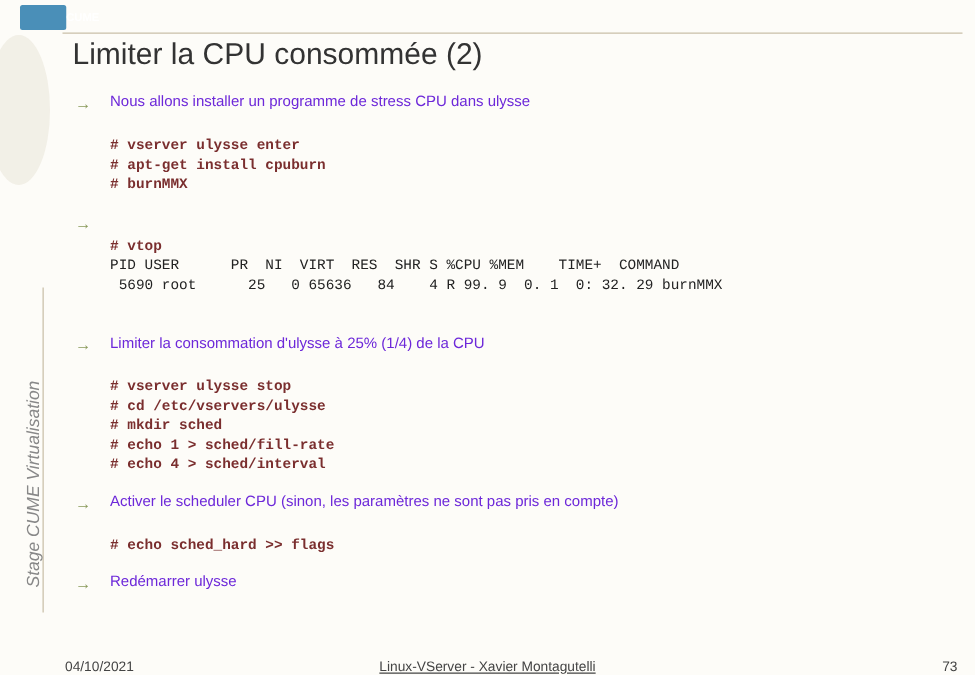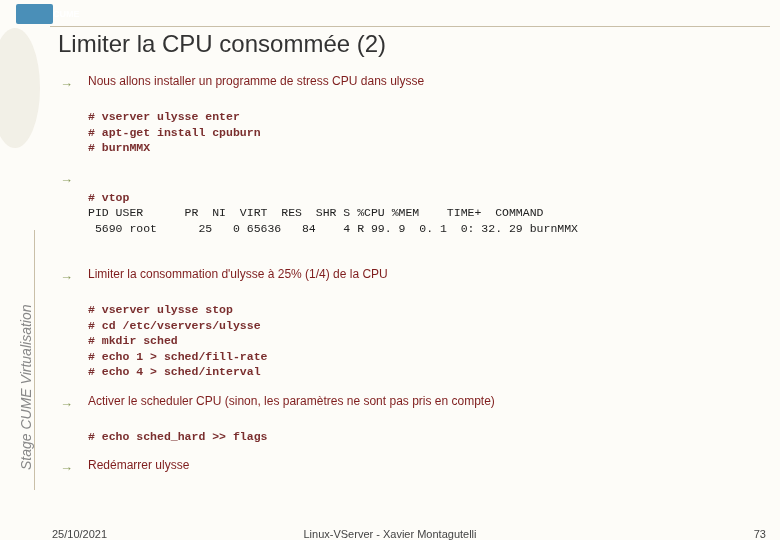--- a/index.html
+++ b/index.html
@@ -84,21 +84,21 @@
   }
   .arrow {
     color: #8a9a5b;
     font-size: 13px;
     width: 28px;
     flex-shrink: 0;
     padding-top: 1px;
   }
   .bullet-text {
     font-size: 12px;
-    color: #7f1d1d;
+    color: #6d28d9;
     line-height: 1.3;
   }
   .code-block {
     margin-left: 28px;
     font-family: "Courier New", monospace;
     font-size: 11.5px;
     line-height: 1.35;
     color: #7a2e2e;
     font-weight: bold;
     white-space: pre;
@@ -118,21 +118,21 @@
   .vtop-cmd { color: #7a2e2e; font-weight: bold; }
   .footer {
     position: absolute;
     bottom: 12px;
     left: 0;
     right: 0;
     font-size: 11px;
     color: #444;
   }
   .footer .date { position: absolute; left: 52px; }
-  .footer .center { position: absolute; left: 50%; transform: translateX(-50%); }
+  .footer .center { position: absolute; left: 50%; transform: translateX(-50%); text-decoration: underline; }
   .footer .page { position: absolute; right: 14px; text-align: right; }
 </style>
 </head>
 <body>
 
 <div class="accent-oval"></div>
 <div class="logo-badge">CUME</div>
 <div class="top-border"></div>
 
 <div class="title">Limiter la CPU consommée (2)</div>
@@ -174,16 +174,16 @@
   <div class="code-block"># echo sched_hard &gt;&gt; flags</div>
 
   <div class="bullet-row">
     <span class="arrow">→</span>
     <span class="bullet-text">Redémarrer ulysse</span>
   </div>
 
 </div>
 
 <div class="footer">
-  <span class="date">25/10/2021</span>
+  <span class="date">04/10/2021</span>
   <span class="center">Linux-VServer - Xavier Montagutelli</span>
   <span class="page">73</span>
 </div>
 
 </body></html>

